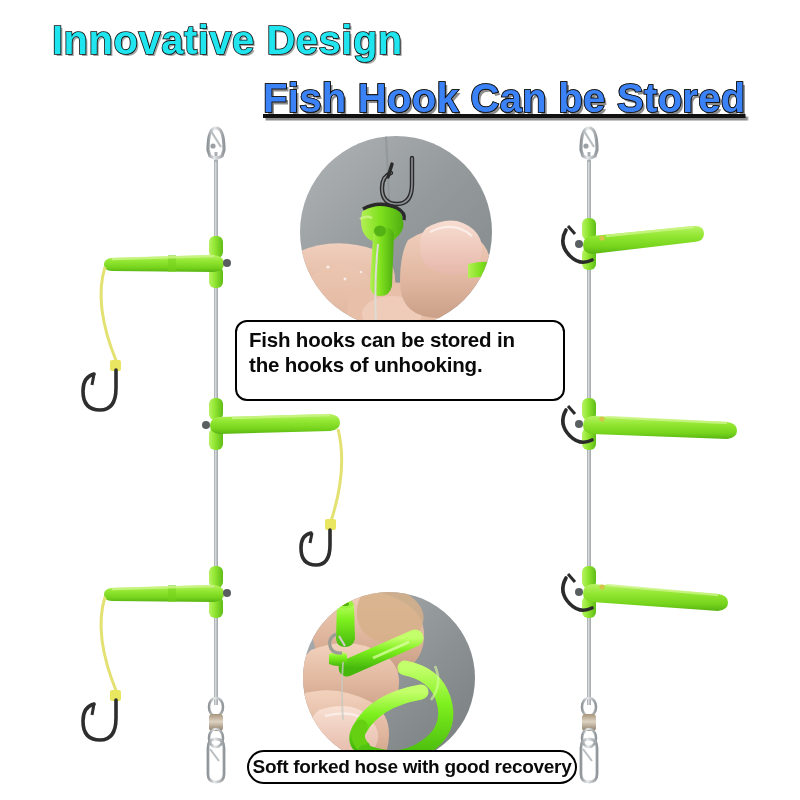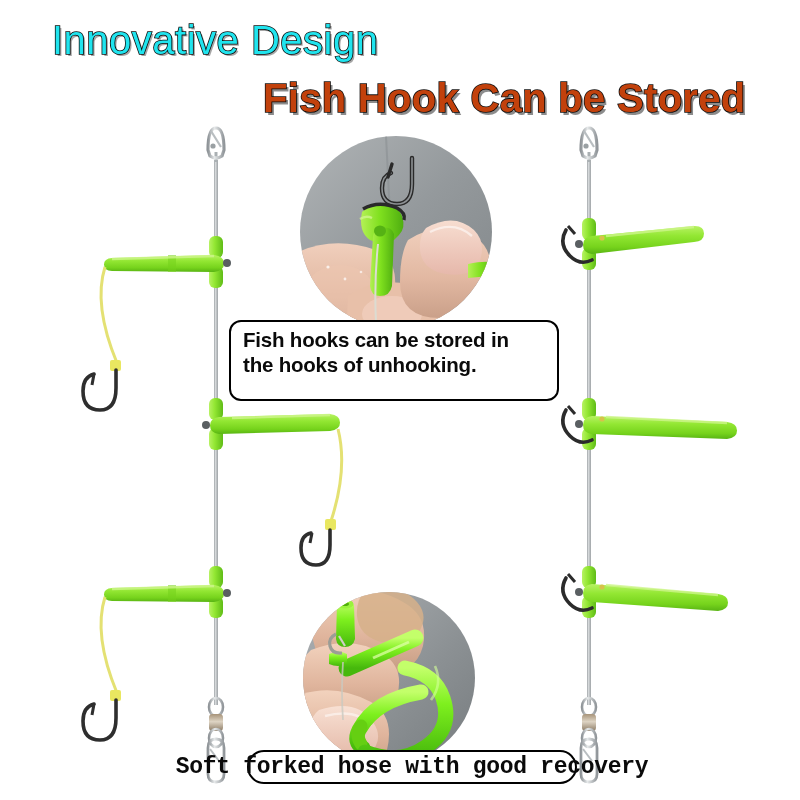--- a/index.html
+++ b/index.html
@@ -4,48 +4,49 @@
 <style>
   html,body{margin:0;padding:0;background:#ffffff;}
   body{width:800px;height:800px;position:relative;overflow:hidden;
        font-family:"Liberation Sans", sans-serif;}
 
   .stage{position:absolute;inset:0;width:800px;height:800px;background:#fff;}
 
   
   .title-cyan{
     position:absolute;left:52px;top:18px;
-    font-size:40px;font-weight:400;letter-spacing:.5px;
+    font-size:40px;font-weight:700;letter-spacing:.5px;
     color:#20e4ee;
     -webkit-text-stroke:1.6px #0d0d0d;
     paint-order:stroke fill;
     text-shadow:2px 2px 0 rgba(0,0,0,.35);
     white-space:nowrap;
   }
   .title-red{
     position:absolute;left:263px;top:76px;
     font-size:40px;font-weight:700;letter-spacing:.3px;
-    color:#c2410c;
+    color:#3b82f6;
     -webkit-text-stroke:1.6px #111;
     paint-order:stroke fill;
     text-shadow:2.5px 2.5px 0 rgba(0,0,0,.45);
     white-space:nowrap;
+    text-decoration:underline;
   }
 
   
   .callout{
     position:absolute;background:#ffffff;border:2.5px solid #000;
     border-radius:12px;box-sizing:border-box;
     font-weight:700;color:#0a0a0a;
   }
-  #callout-main{left:229px;top:320px;width:330px;height:81px;padding:5px 12px 0 12px;}
+  #callout-main{left:235px;top:320px;width:330px;height:81px;padding:5px 12px 0 12px;}
   #callout-main .ln{font-size:20.5px;line-height:25px;letter-spacing:-.2px;white-space:nowrap;}
   #callout-bottom{left:247px;top:750px;width:330px;height:34px;
                   display:flex;align-items:center;justify-content:center;border-radius:17px;}
-  #callout-bottom .ln{font-size:23px;letter-spacing:-.3px;white-space:nowrap;font-family:Liberation Mono, monospace;}
+  #callout-bottom .ln{font-size:19px;letter-spacing:-.3px;white-space:nowrap;}
 
   
   .photo-circle{position:absolute;border-radius:50%;overflow:hidden;}
   #photo-top{left:300px;top:136px;width:192px;height:192px;}
   #photo-bottom{left:303px;top:592px;width:172px;height:172px;}
   .photo-circle svg{display:block;width:100%;height:100%;}
 
   
   .rig-layer{position:absolute;left:0;top:0;width:800px;height:800px;}
   .rig-layer svg{display:block;}

